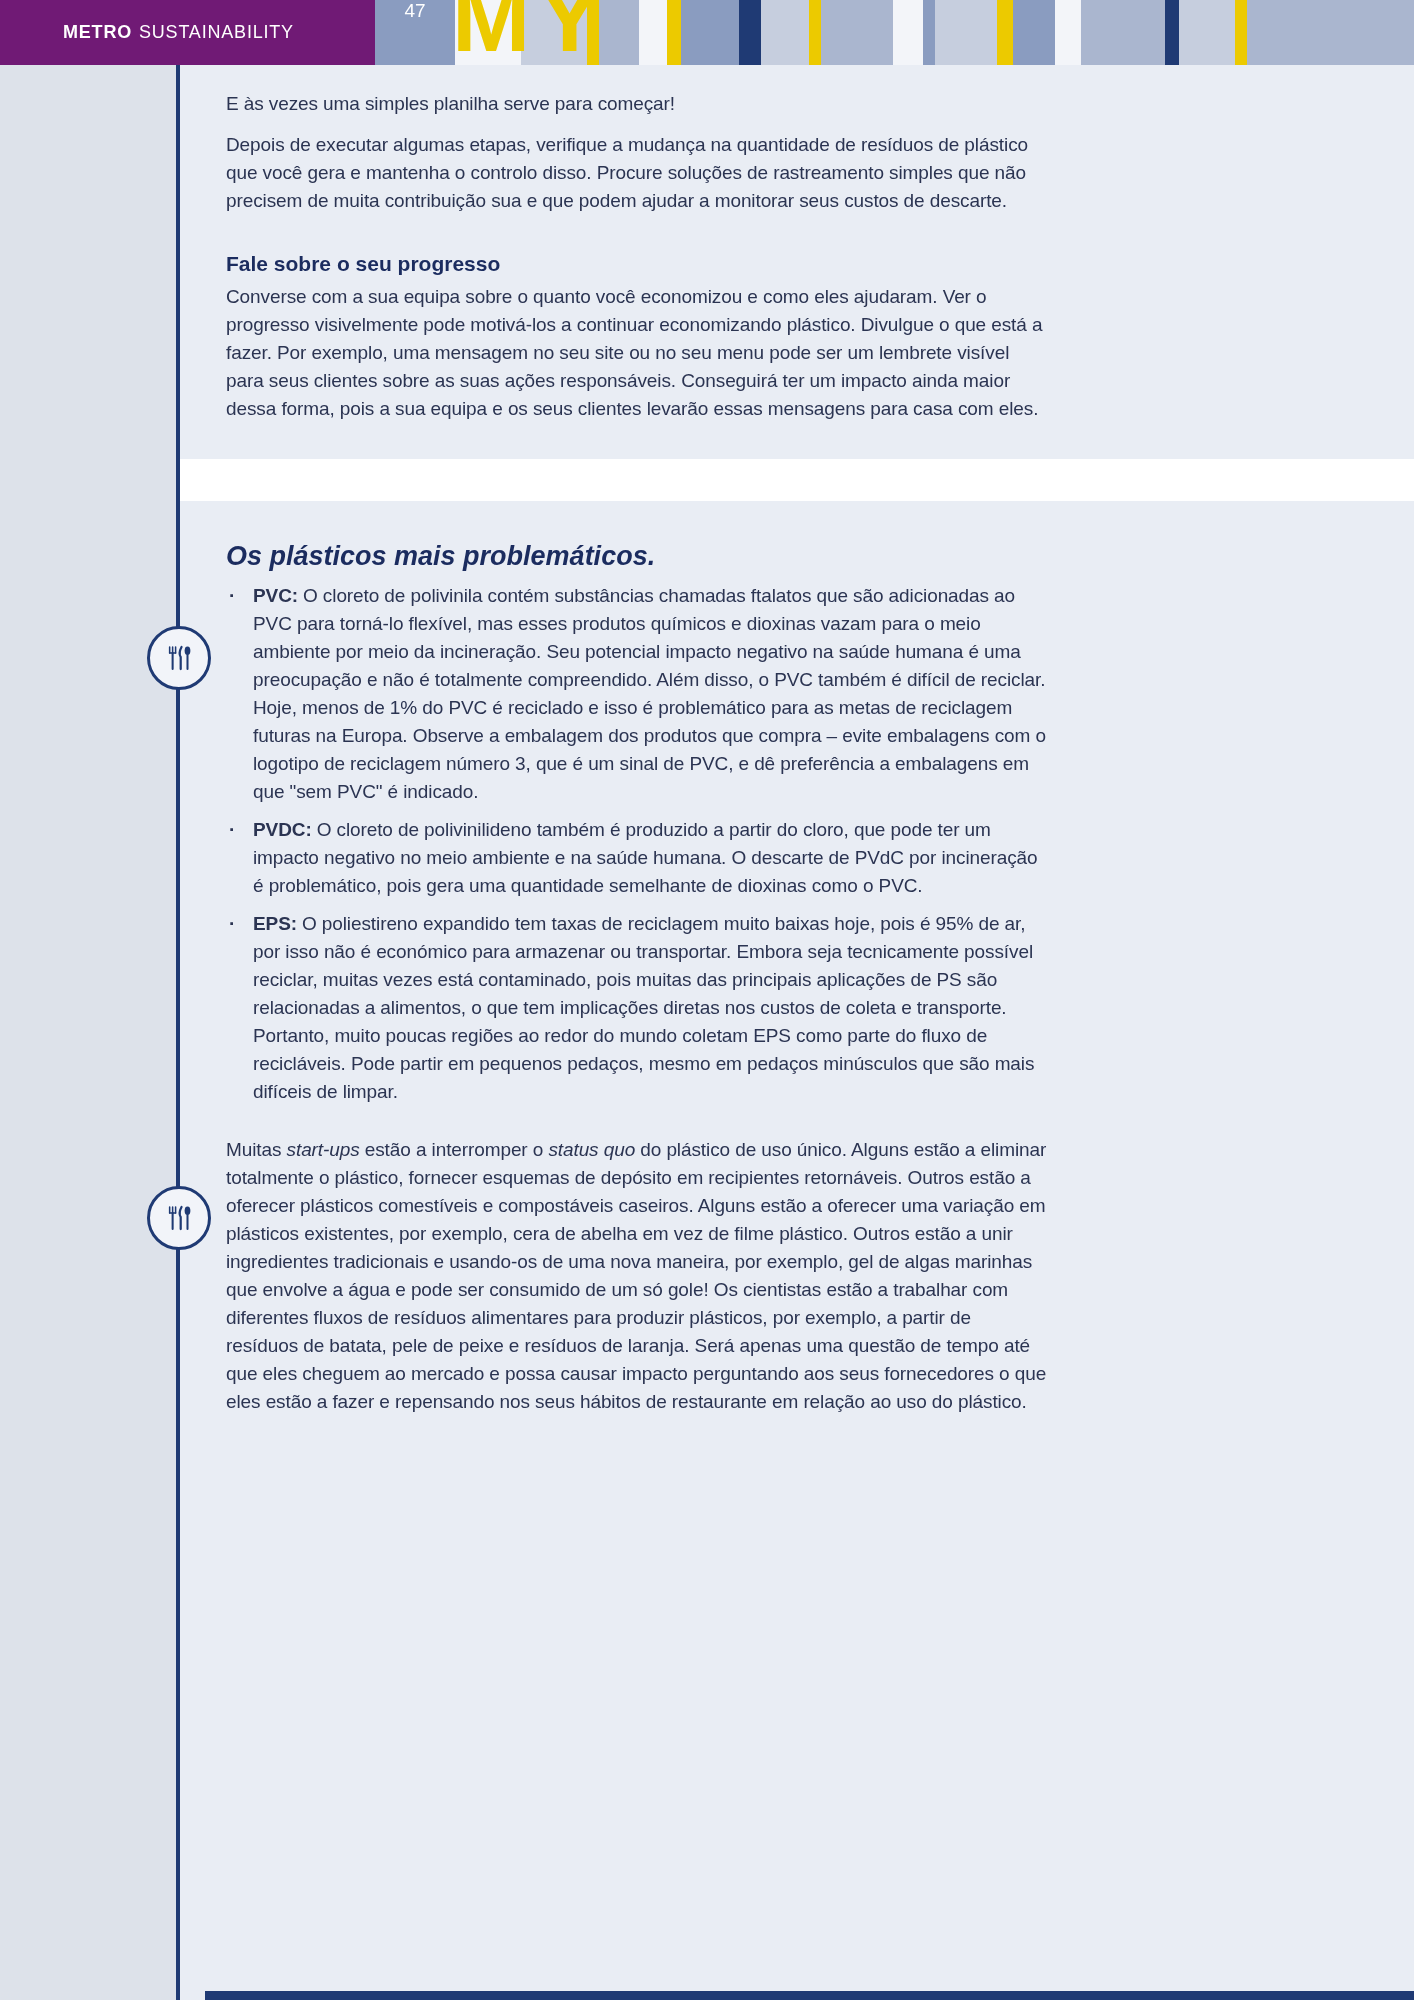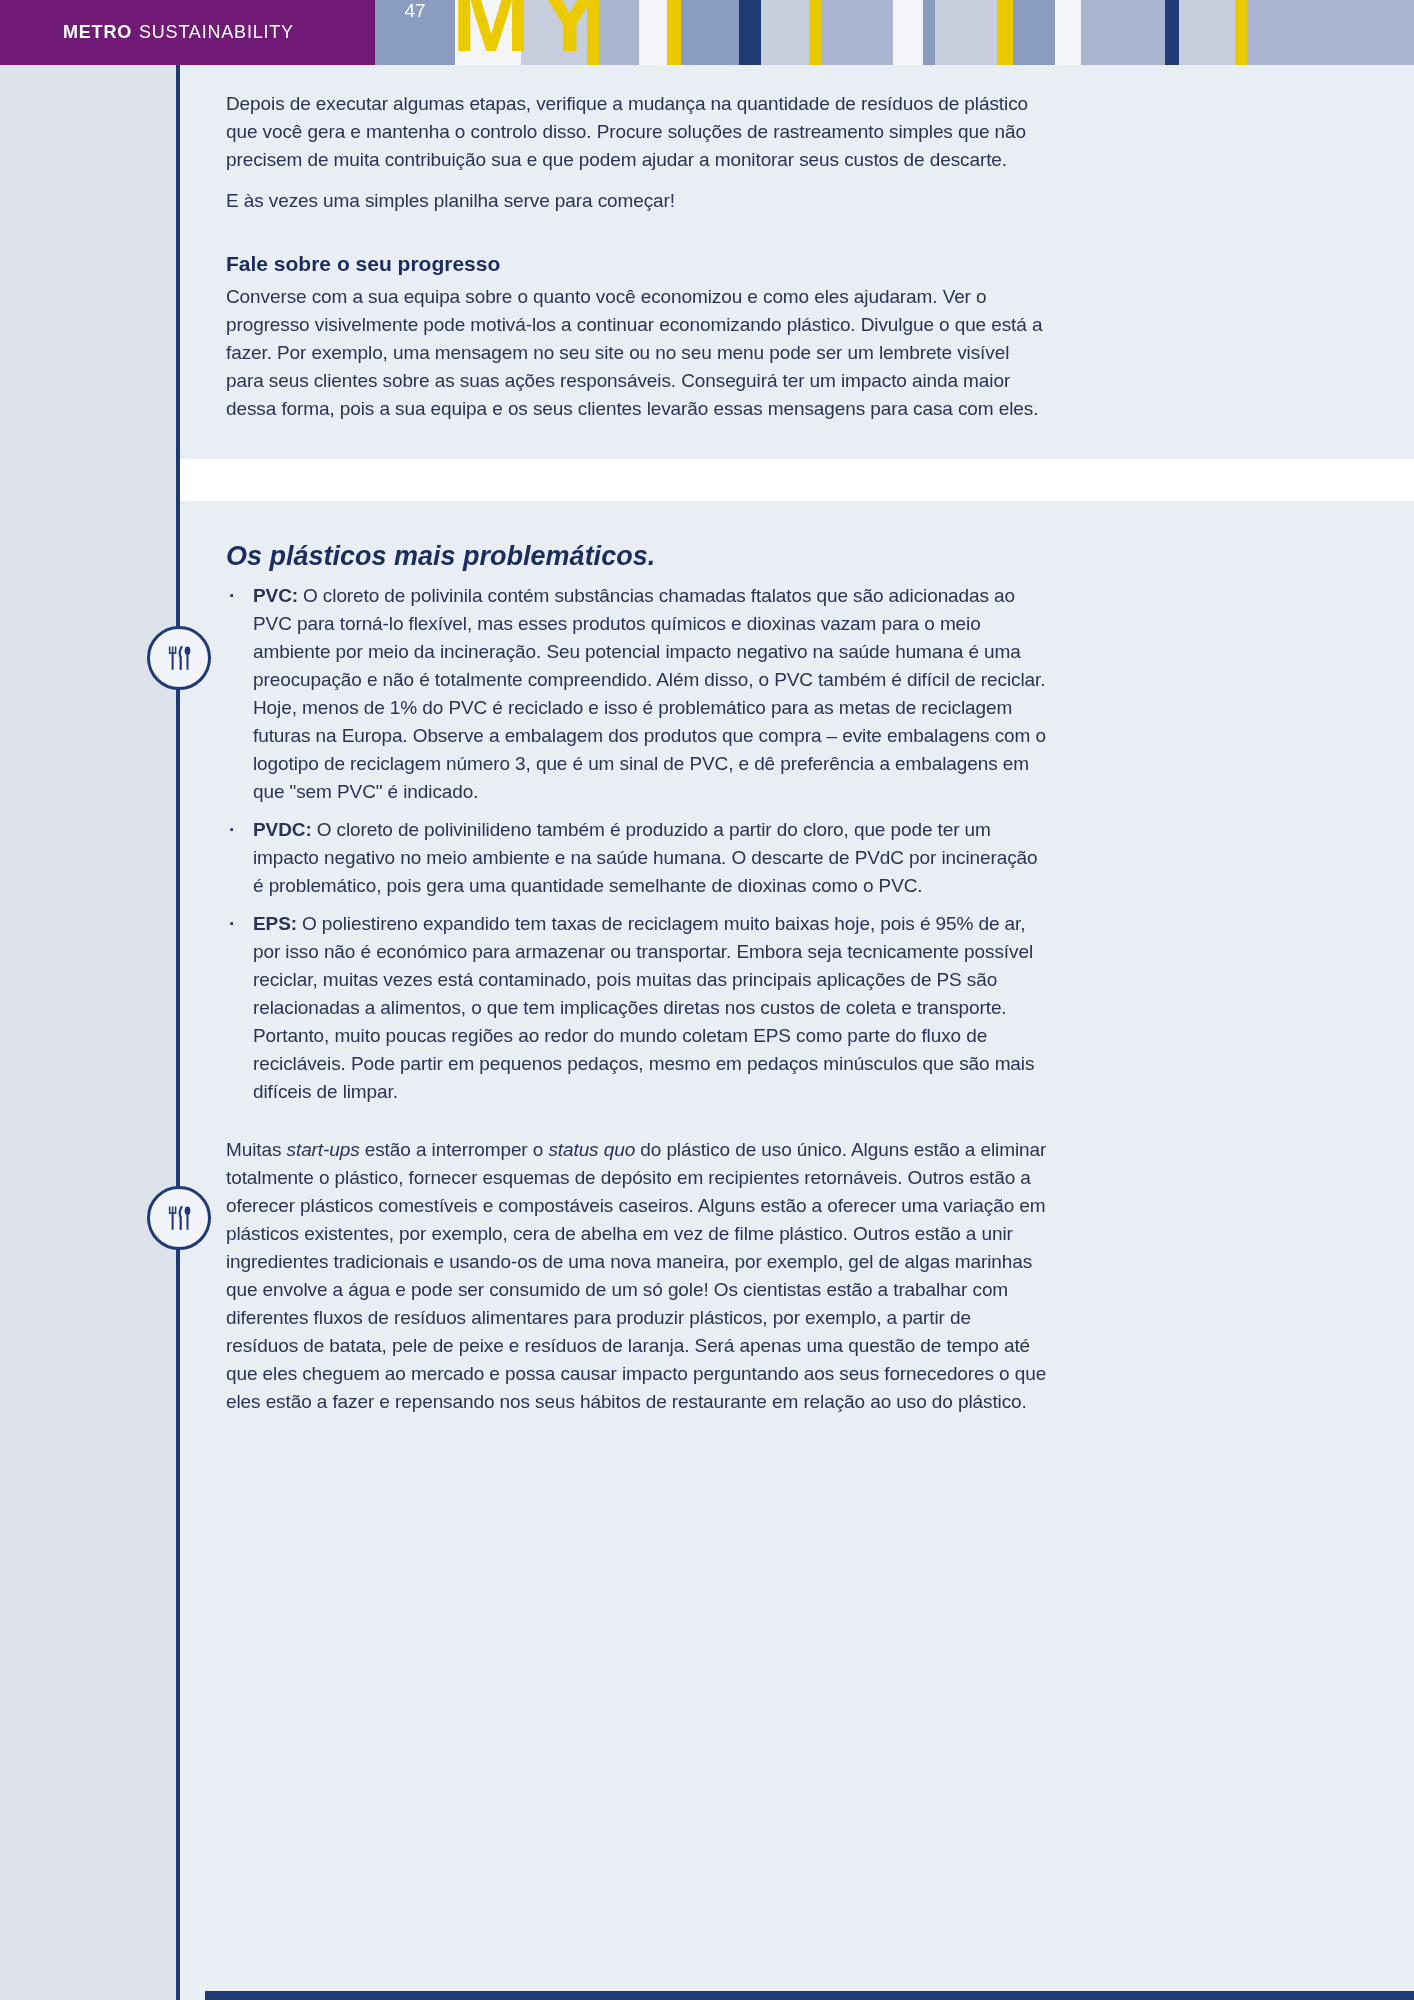--- a/index.html
+++ b/index.html
@@ -89,22 +89,22 @@
     </div>
     <div class="deco-letters"><span>M</span><span>Y</span></div>
   </header>
 
   <aside class="sidebar"></aside>
   <div class="vrule"></div>
 
   <main class="content">
 
     <section class="col sec1">
+      <p>E às vezes uma simples planilha serve para começar!</p>
       <p>Depois de executar algumas etapas, verifique a mudança na quantidade de resíduos de plástico que você gera e mantenha o controlo disso. Procure soluções de rastreamento simples que não precisem de muita contribuição sua e que podem ajudar a monitorar seus custos de descarte.</p>
-      <p>E às vezes uma simples planilha serve para começar!</p>
     </section>
 
     <section class="col sec2">
       <h3>Fale sobre o seu progresso</h3>
       <p>Converse com a sua equipa sobre o quanto você economizou e como eles ajudaram. Ver o progresso visivelmente pode motivá-los a continuar economizando plástico. Divulgue o que está a fazer. Por exemplo, uma mensagem no seu site ou no seu menu pode ser um lembrete visível para seus clientes sobre as suas ações responsáveis. Conseguirá ter um impacto ainda maior dessa forma, pois a sua equipa e os seus clientes levarão essas mensagens para casa com eles.</p>
     </section>
 
     <div class="white-band"></div>
 
     <section class="col sec3">

